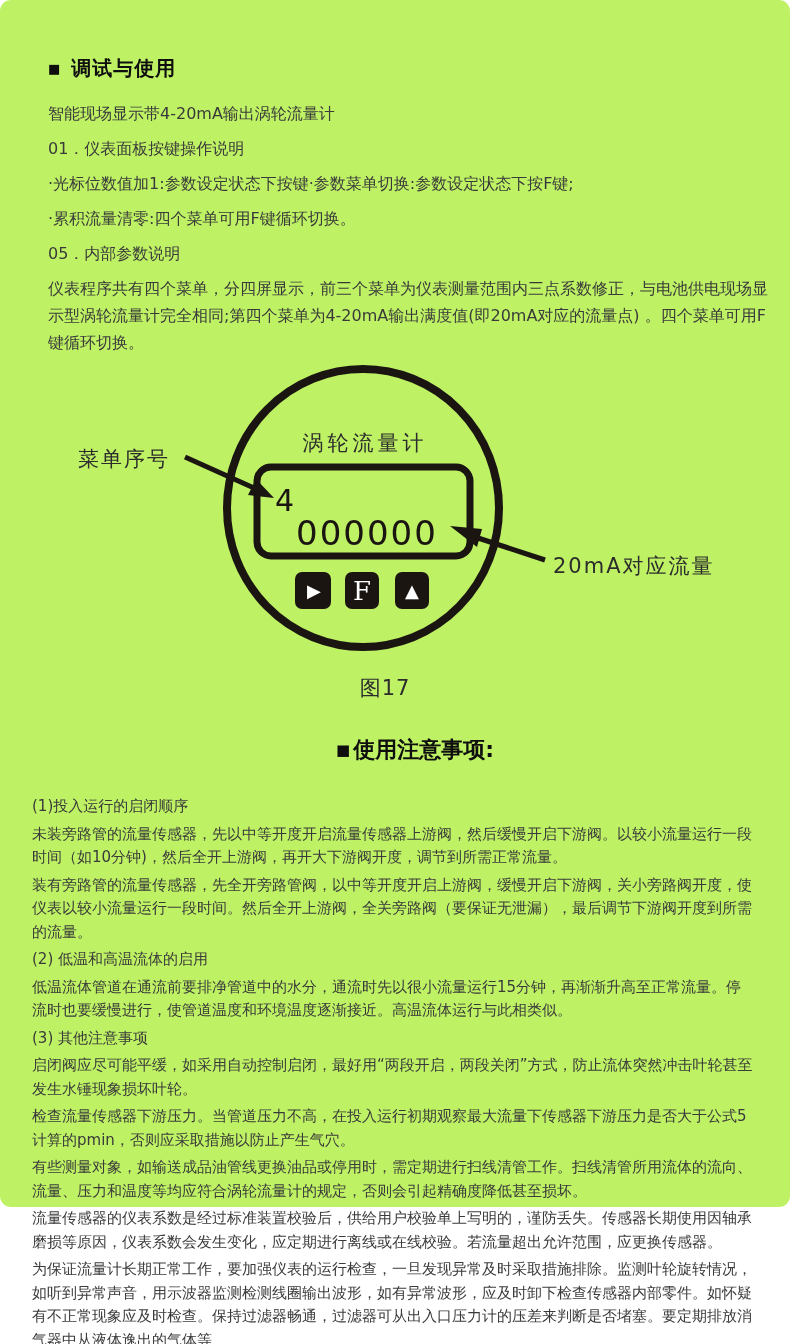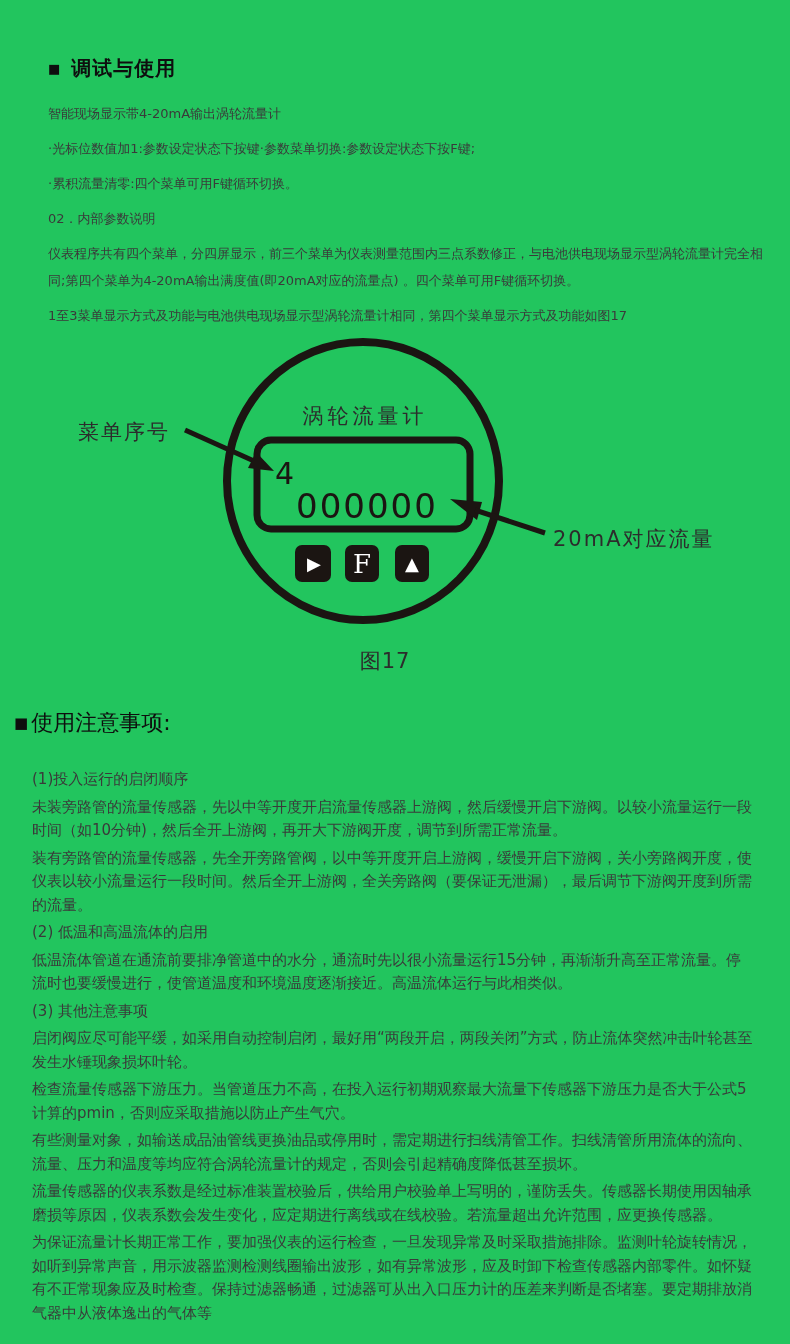--- a/index.html
+++ b/index.html
@@ -2,71 +2,71 @@
 <html><head>
 <meta charset="utf-8">
 <style>
   html,body { margin:0; padding:0; background:#ffffff; }
   body {
     width:790px; height:1344px; overflow:hidden;
     font-family:"DejaVu Sans","Liberation Sans",sans-serif;
     color:#3a3a3a;
     -webkit-font-smoothing:antialiased;
   }
-  .page { position:relative; width:790px; height:1344px; background:#22c55e; }
+  .page { position:relative; width:790px; height:1207px; background:#bef264;border-radius:11px; }
 
   
   .sec1 { padding:55px 22px 0 48px; }
   .h1 {
     font-size:20px; font-weight:bold; color:#0e0e0e;
     line-height:27px; margin:0 0 18px 0; letter-spacing:1px;
   }
   .h1 .sq { font-size:13px; margin-right:11px; vertical-align:2px; letter-spacing:0; }
-  .sec1 p { margin:0 0 8px 0; font-size:13px; line-height:27px; }
+  .sec1 p { margin:0 0 8px 0; font-size:16px; line-height:27px; }
 
   
   .fig { display:block; margin:0 0 0 55px; }
   .fig .stroke-thick { fill:none; stroke:#1b1512; stroke-width:8; }
   .fig .stroke-disp  { fill:none; stroke:#1b1512; stroke-width:7; }
   .fig .arrowline { stroke:#1b1512; stroke-width:5; fill:none; }
   .fig .arrowhead { fill:#1b1512; stroke:none; }
   .fig text { fill:#2c2c2c; font-family:"DejaVu Sans","Liberation Sans",sans-serif; }
   .fig .t-title { font-size:21px; letter-spacing:4px; text-anchor:middle; }
   .fig .t-menu { font-size:30px; fill:#1b1512; }
   .fig .t-lcd { font-size:34px; letter-spacing:2px; text-anchor:middle; fill:#1b1512; }
   .fig .t-label { font-size:21px; letter-spacing:2px; }
   .fig .t-caption { font-size:21px; text-anchor:middle; letter-spacing:1px; }
   .fig .keyrect { fill:#1b1512; }
   .fig .t-key { fill:#ffffff; text-anchor:middle; font-size:18px; }
   .fig .t-keyF { fill:#ffffff; text-anchor:middle; font-size:26px; font-family:"DejaVu Serif","Liberation Serif",serif; }
 
   
   .h2 {
-    font-size:22px; font-weight:normal; color:#0e0e0e;
-    line-height:30px; margin:26px 0 0 0; padding-left:14px;
+    font-size:22px; font-weight:bold; color:#0e0e0e;
+    line-height:30px; margin:26px 0 0 0; padding-left:40px;text-align:center;
   }
   .h2 .sq { font-size:15px; margin-right:3px; vertical-align:2px; }
   .notes { padding:26px 32px 0 28px; }
   .notes p { margin:4px; font-size:15px; line-height:23.5px; }
 </style>
 </head>
 <body>
 
 <div class="page">
 
   <div class="sec1">
     <div class="h1">
       <span class="sq">■</span><span>调试与使用</span>
     </div>
     <p>智能现场显示带4-20mA输出涡轮流量计</p>
+    <p>01．仪表面板按键操作说明</p>
     <p>·光标位数值加1:参数设定状态下按键·参数菜单切换:参数设定状态下按F键;</p>
     <p>·累积流量清零:四个菜单可用F键循环切换。</p>
-    <p>02．内部参数说明</p>
+    <p>05．内部参数说明</p>
     <p>仪表程序共有四个菜单，分四屏显示，前三个菜单为仪表测量范围内三点系数修正，与电池供电现场显示型涡轮流量计完全相同;第四个菜单为4-20mA输出满度值(即20mA对应的流量点) 。四个菜单可用F键循环切换。</p>
-    <p>1至3菜单显示方式及功能与电池供电现场显示型涡轮流量计相同，第四个菜单显示方式及功能如图17</p>
   </div>
 
   <svg class="fig" width="690" height="345" viewBox="0 0 690 345">
 
     <ellipse class="stroke-thick" cx="308" cy="144" rx="136" ry="139"></ellipse>
 
     <text class="t-title" x="310" y="86">涡轮流量计</text>
 
     <rect class="stroke-disp" x="202" y="103" width="213" height="89" rx="14"></rect>
     <text class="t-menu" x="220" y="147">4</text>

